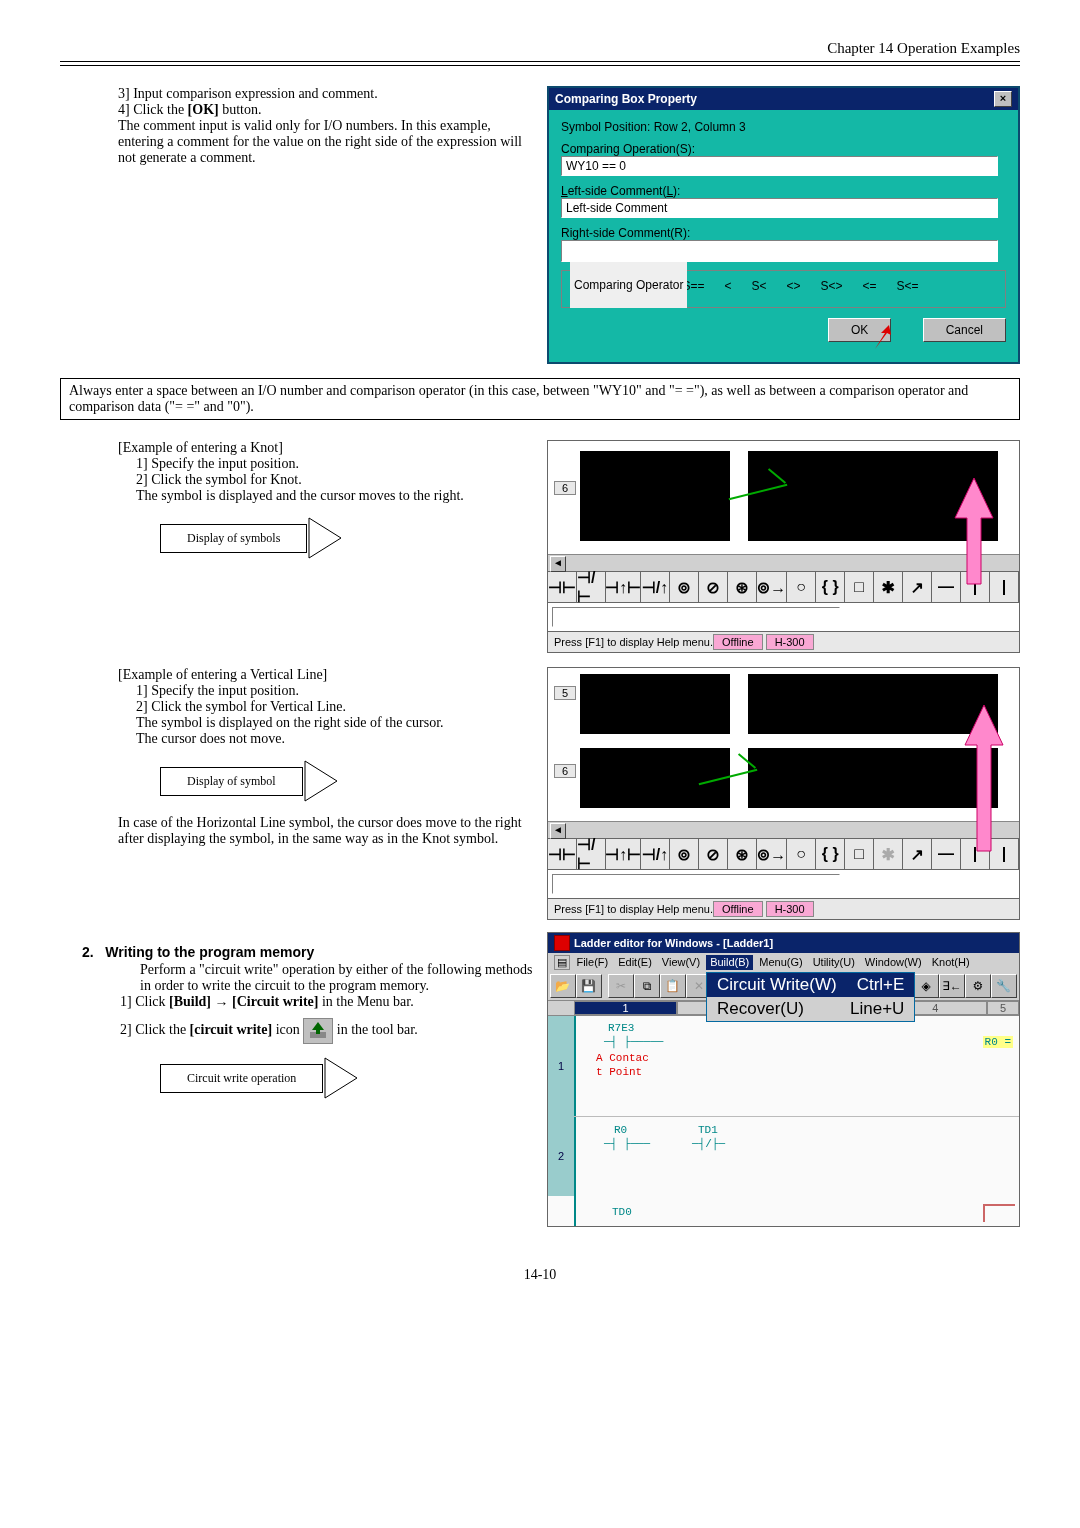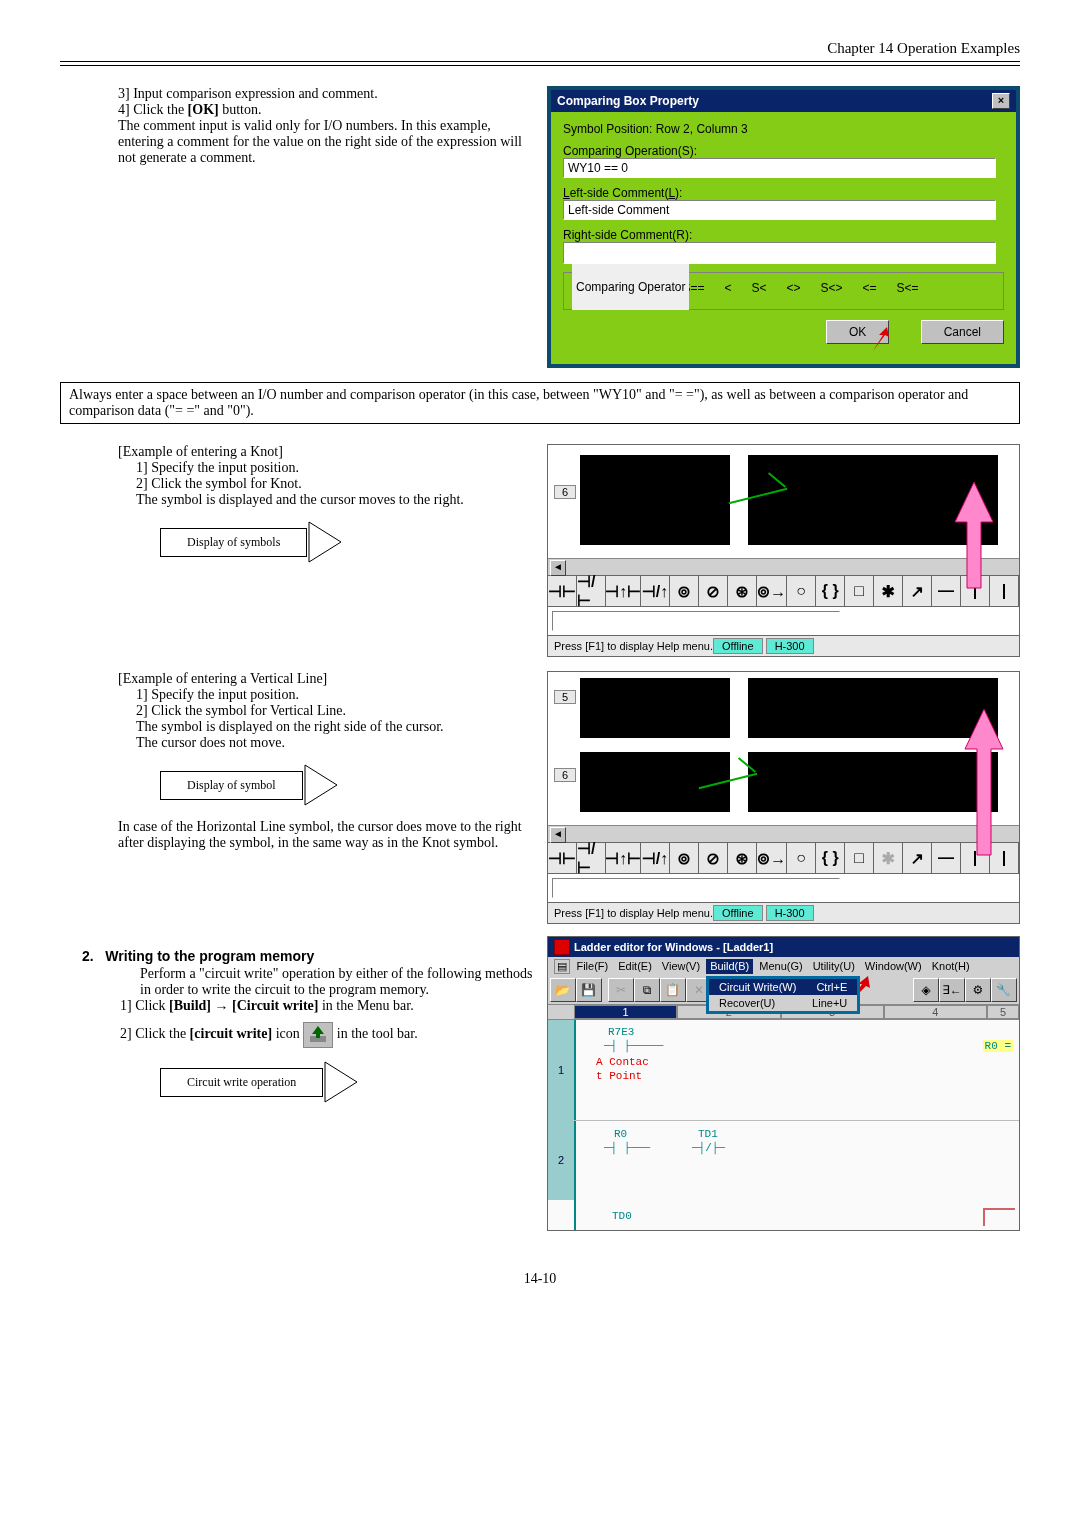--- a/index.html
+++ b/index.html
@@ -8,50 +8,50 @@
   .chapter{text-align:right;font-size:15px;margin-bottom:2px}
   .two-col{display:flex;gap:14px}
   .lcol{flex:1;min-width:0}
   .rcol{flex:1;min-width:0}
   .steps{margin-left:58px;font-size:14px}
   .callout{margin:12px 0 12px 100px;display:flex;align-items:center}
   .callout .box{border:1px solid #000;padding:6px 26px;font-size:12px}
   .callout .arrow{width:44px;height:44px;position:relative}
   .callout .arrow svg{width:44px;height:44px}
   .body-text{margin-left:58px;font-size:14px}
-  .dialog{border:4px solid #0c4a6e;background:#84cc16;font-family:Arial,sans-serif;font-size:12px}
+  .dialog{border:2px solid #0c4a6e;background:#14b8a6;font-family:Arial,sans-serif;font-size:12px}
   .dlg-title{background:#0a246a;color:#fff;padding:3px 6px;font-weight:bold;display:flex;justify-content:space-between;align-items:center}
   .dlg-close{background:#c0c0c0;color:#000;border:1px solid #fff;border-right-color:#404040;border-bottom-color:#404040;width:16px;height:14px;text-align:center;line-height:13px;font-size:11px;font-weight:bold}
   .dlg-body{padding:10px 12px}
   .dlg-row{margin-bottom:8px}
   .dlg-input{background:#fff;border:1px solid #808080;border-right-color:#fff;border-bottom-color:#fff;padding:2px 4px;font-size:12px;width:96%}
   .fieldset{border:1px solid #808080;padding:8px 10px 14px;position:relative;margin-top:6px}
   .fieldset .legend{position:absolute;top:-9px;left:8px;background:#efefef;padding:16px 4px;font-size:12px}
   .ops{display:flex;gap:20px;font-size:12px;justify-content:center}
   .btn{display:inline-block;background:#c0c0c0;border:1px solid #fff;border-right-color:#404040;border-bottom-color:#404040;padding:4px 22px;font-size:12px;text-align:center;position:relative}
   .btnrow{text-align:right;padding:10px 0}
   .red-arrow{position:absolute;width:26px;height:26px;left:42px;top:6px}
   .notebox{border:1px solid #000;padding:4px 8px;margin:14px 0 20px;font-size:14px}
   .sect-head{font-family:Arial,sans-serif;font-weight:bold;font-size:14px;margin:12px 0 2px 22px}
   .shot{border:1px solid #666;background:#fff;font-family:Arial,sans-serif;font-size:11px}
   .shot-canvas{height:130px;position:relative;background:#fff}
   .shot-bar{height:30px;border-top:1px solid #666;display:flex}
   .tool{width:34px;border-right:1px solid #666;display:flex;align-items:center;justify-content:center;font-size:16px;font-weight:bold;background:#e8e8e8}
   .status{display:flex;padding:4px 6px;border-top:1px solid #666;background:#e8e8e8}
-  .status .pill{border:1px solid #888;background:#5eead4;padding:1px 8px;font-size:11px}
+  .status .pill{border:1px solid #888;background:#f9a8d4;padding:1px 8px;font-size:11px}
   .grn{position:absolute;width:30px;border-top:2px solid #0a0}
   .sbar{position:absolute;left:0;bottom:0;height:16px;width:100%;background:#d0d0d0;border-top:1px solid #888}
   .sbar .sl{position:absolute;left:2px;top:1px;width:14px;height:14px;background:#c0c0c0;border:1px solid #fff;border-right-color:#404040;border-bottom-color:#404040;text-align:center;font-size:10px;line-height:12px}
   .ladder{border:1px solid #666;font-family:Arial,sans-serif;font-size:11px}
   .ladder-title{background:#0a246a;color:#fff;padding:2px 6px;font-weight:bold;display:flex;align-items:center;gap:4px}
   .red-sq{width:14px;height:14px;background:#d00;border:1px solid #800}
   .menubar{background:#d0d0d0;padding:2px 6px;display:flex;gap:2px}
   .menubar span{padding:1px 4px}
   .menubar .open{background:#0a246a;color:#fff}
-  .dropdown{position:absolute;background:#d0d0d0;border:3px solid #0369a1;font-size:11px;z-index:5}
+  .dropdown{position:absolute;background:#d0d0d0;border:1px solid #0369a1;font-size:17px;z-index:5}
   .dropdown .mi{padding:2px 10px;white-space:nowrap;display:flex;justify-content:space-between;gap:20px}
   .dropdown .hl{background:#0a246a;color:#fff}
   .toolbar{background:#d0d0d0;padding:2px;display:flex;gap:0;border-bottom:1px solid #888;position:relative}
   .tb{width:24px;height:22px;border:1px solid #fff;border-right-color:#404040;border-bottom-color:#404040;background:#c0c0c0;display:flex;align-items:center;justify-content:center;font-size:12px}
   .ladder-grid{position:relative;height:210px;background:#fafafa}
   .rownum{position:absolute;left:0;width:26px;background:#9cc;color:#004;text-align:center;border-right:1px solid #888}
   .lg-txt{position:absolute;font-family:"Courier New",monospace;font-size:11px;color:#088}
   .lg-red{color:#d00}
   .iconimg{width:28px;height:24px;border:1px solid #888;background:#c0c0c0;display:inline-flex;align-items:center;justify-content:center;vertical-align:middle}
   .page-num{text-align:center;margin-top:40px;font-size:14px}

